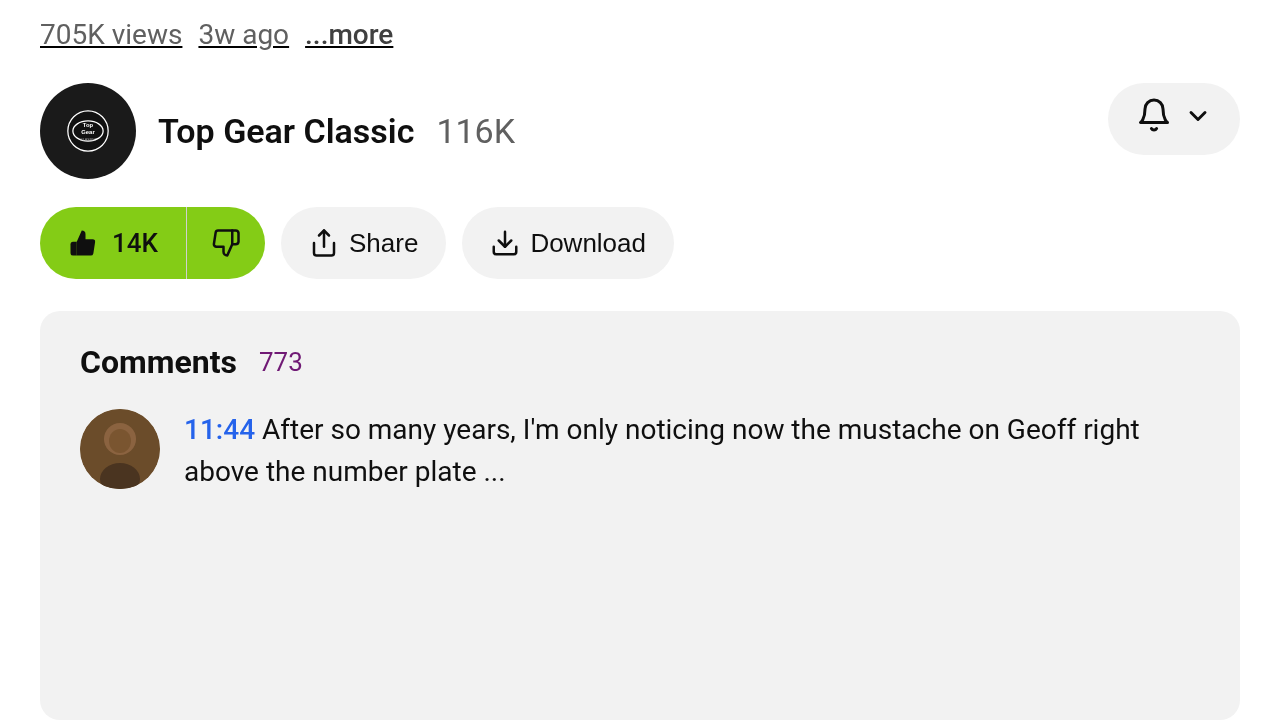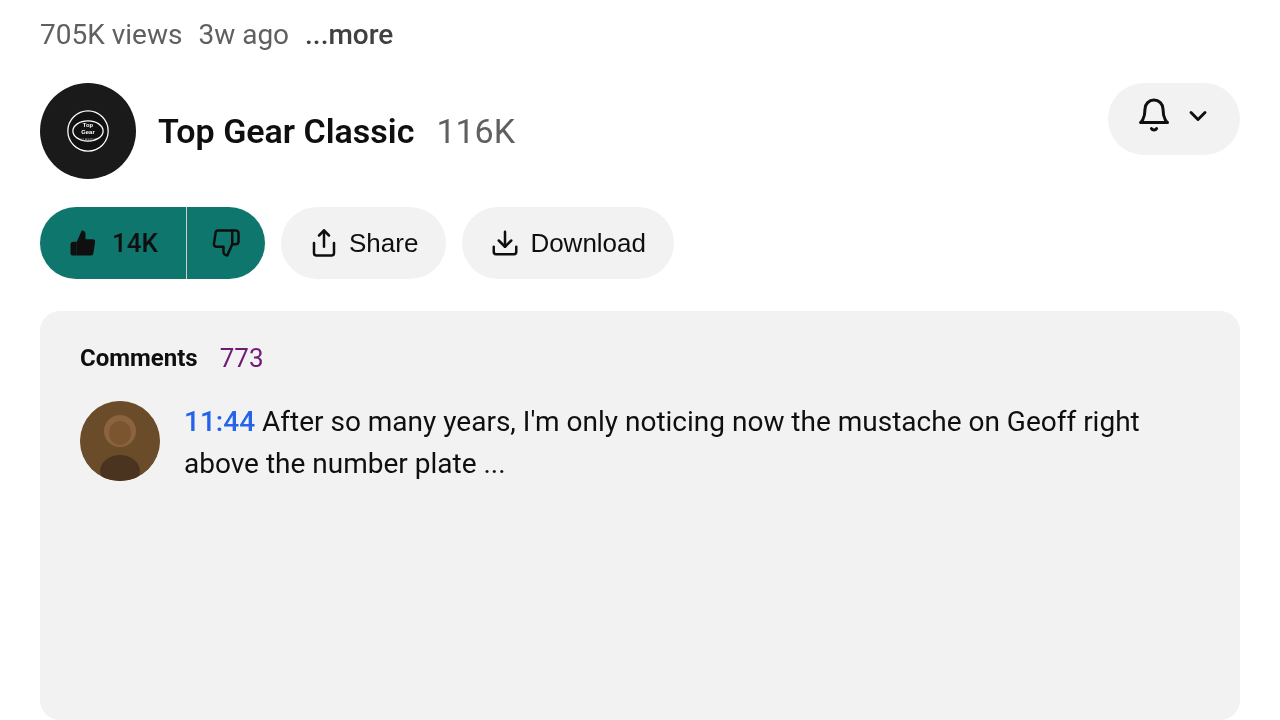--- a/index.html
+++ b/index.html
@@ -21,20 +21,21 @@
       display: flex;
       flex-direction: column;
     }
 
     
     .meta-row {
       display: flex;
       align-items: center;
       padding: 18px 0 22px 0;
       gap: 16px;
+      text-decoration: underline;
     }
 
     .meta-text {
       font-size: 28px;
       color: #606060;
       font-weight: 400;
     }
 
     .more-link {
       font-size: 28px;
@@ -133,21 +134,21 @@
       font-weight: 500;
       color: #0f0f0f;
       white-space: nowrap;
       flex-shrink: 0;
     }
 
     .like-dislike-btn {
       display: flex;
       align-items: center;
       gap: 0;
-      background: #0f766e;
+      background: #84cc16;
       border: none;
       border-radius: 50px;
       padding: 0;
       height: 72px;
       cursor: pointer;
       flex-shrink: 0;
     }
 
     .like-section {
       display: flex;
@@ -186,21 +187,21 @@
     }
 
     .comments-header {
       display: flex;
       align-items: center;
       gap: 22px;
       margin-bottom: 28px;
     }
 
     .comments-label {
-      font-size: 24px;
+      font-size: 32px;
       font-weight: 700;
       color: #0f0f0f;
     }
 
     .comments-count {
       font-size: 26px;
       font-weight: 400;
       color: #701a75;
     }
 

